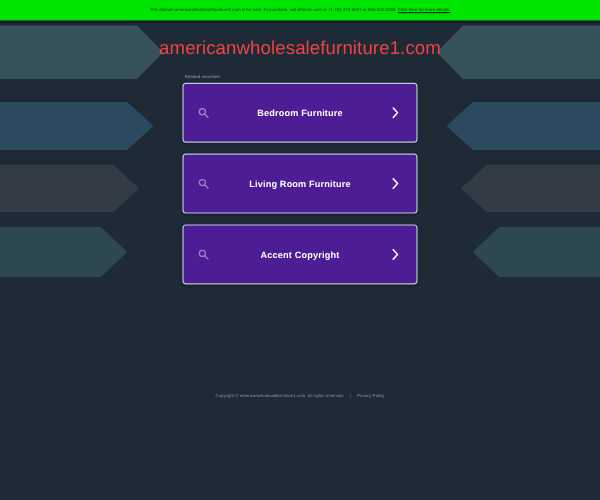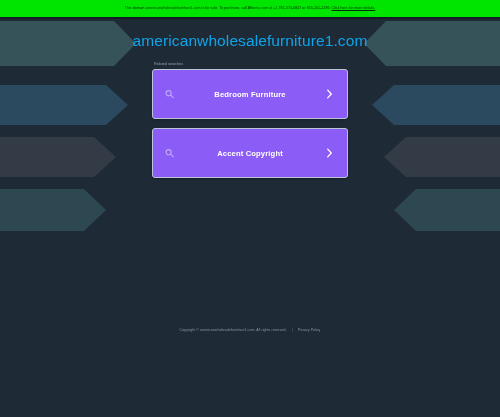--- a/index.html
+++ b/index.html
@@ -82,21 +82,21 @@
     height: 400px;
     z-index: 20;
     display: flex;
     flex-direction: column;
     align-items: center;
   }
 
   #domain-title {
     margin-top: 15px;
     font-size: 15.5px;
-    color: #0ea5e9;
+    color: #ef4444;
     font-weight: 400;
     letter-spacing: 0.1px;
     text-align: right;
   }
 
   #related-wrap {
     margin-top: 12px;
     width: 196px;
   }
 
@@ -106,21 +106,21 @@
     margin-bottom: 3px;
     padding-left: 2px;
     letter-spacing: 0.02em;
   }
 
   .search-card {
     position: relative;
     width: 196px;
     height: 50px;
     margin-bottom: 9px;
-    background: #8b5cf6;
+    background: #4c1d95;
     border: 1px solid #b9c6d6;
     border-radius: 3px;
     display: flex;
     align-items: center;
     justify-content: center;
     cursor: pointer;
     box-shadow: 0 1px 2px rgba(0,0,0,0.25);
   }
 
   .card-search-icon {
@@ -214,20 +214,34 @@
             </svg>
           </span>
         </div>
         <div class="search-card">
           <span class="card-search-icon">
             <svg viewBox="0 0 16 16" fill="none" stroke="#ffffff" stroke-width="2">
               <circle cx="6.5" cy="6.5" r="4.5"></circle>
               <line x1="10" y1="10" x2="15" y2="15" stroke-linecap="round"></line>
             </svg>
           </span>
+          <span class="card-label">Living Room Furniture</span>
+          <span class="card-chevron">
+            <svg viewBox="0 0 8 14" fill="none" stroke="#ffffff" stroke-width="1.8" stroke-linecap="round" stroke-linejoin="round">
+              <polyline points="1.5,1.5 6.5,7 1.5,12.5"></polyline>
+            </svg>
+          </span>
+        </div>
+        <div class="search-card">
+          <span class="card-search-icon">
+            <svg viewBox="0 0 16 16" fill="none" stroke="#ffffff" stroke-width="2">
+              <circle cx="6.5" cy="6.5" r="4.5"></circle>
+              <line x1="10" y1="10" x2="15" y2="15" stroke-linecap="round"></line>
+            </svg>
+          </span>
           <span class="card-label">Accent Copyright</span>
           <span class="card-chevron">
             <svg viewBox="0 0 8 14" fill="none" stroke="#ffffff" stroke-width="1.8" stroke-linecap="round" stroke-linejoin="round">
               <polyline points="1.5,1.5 6.5,7 1.5,12.5"></polyline>
             </svg>
           </span>
         </div>
       </div>
   </div>
 

